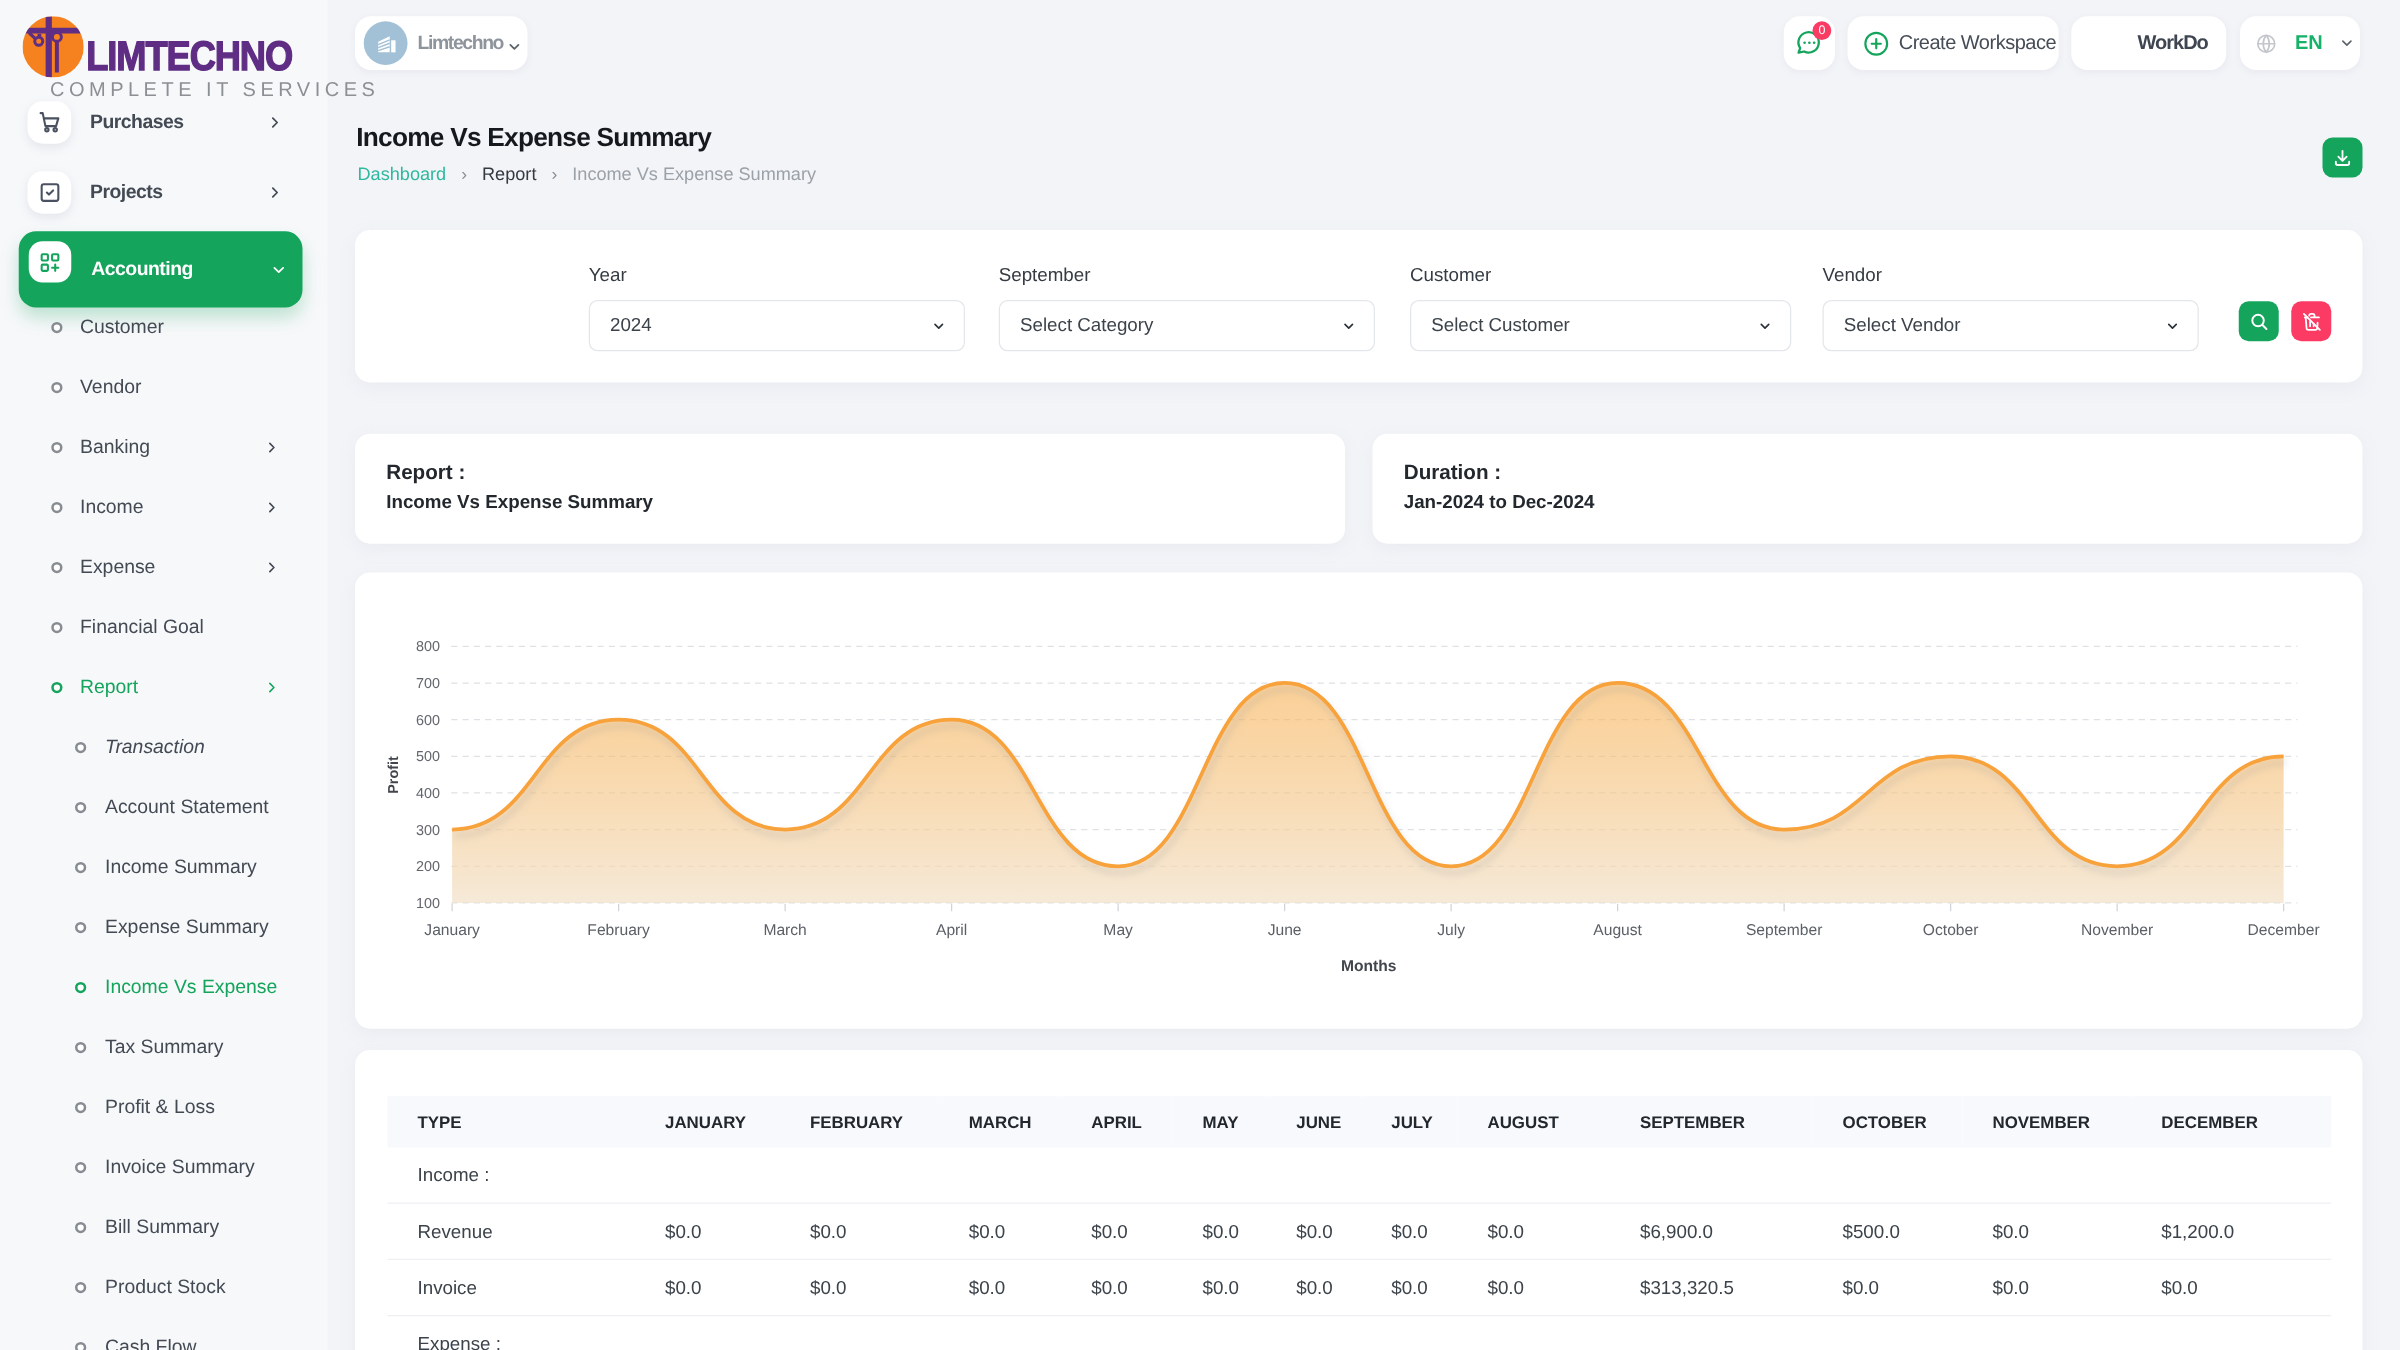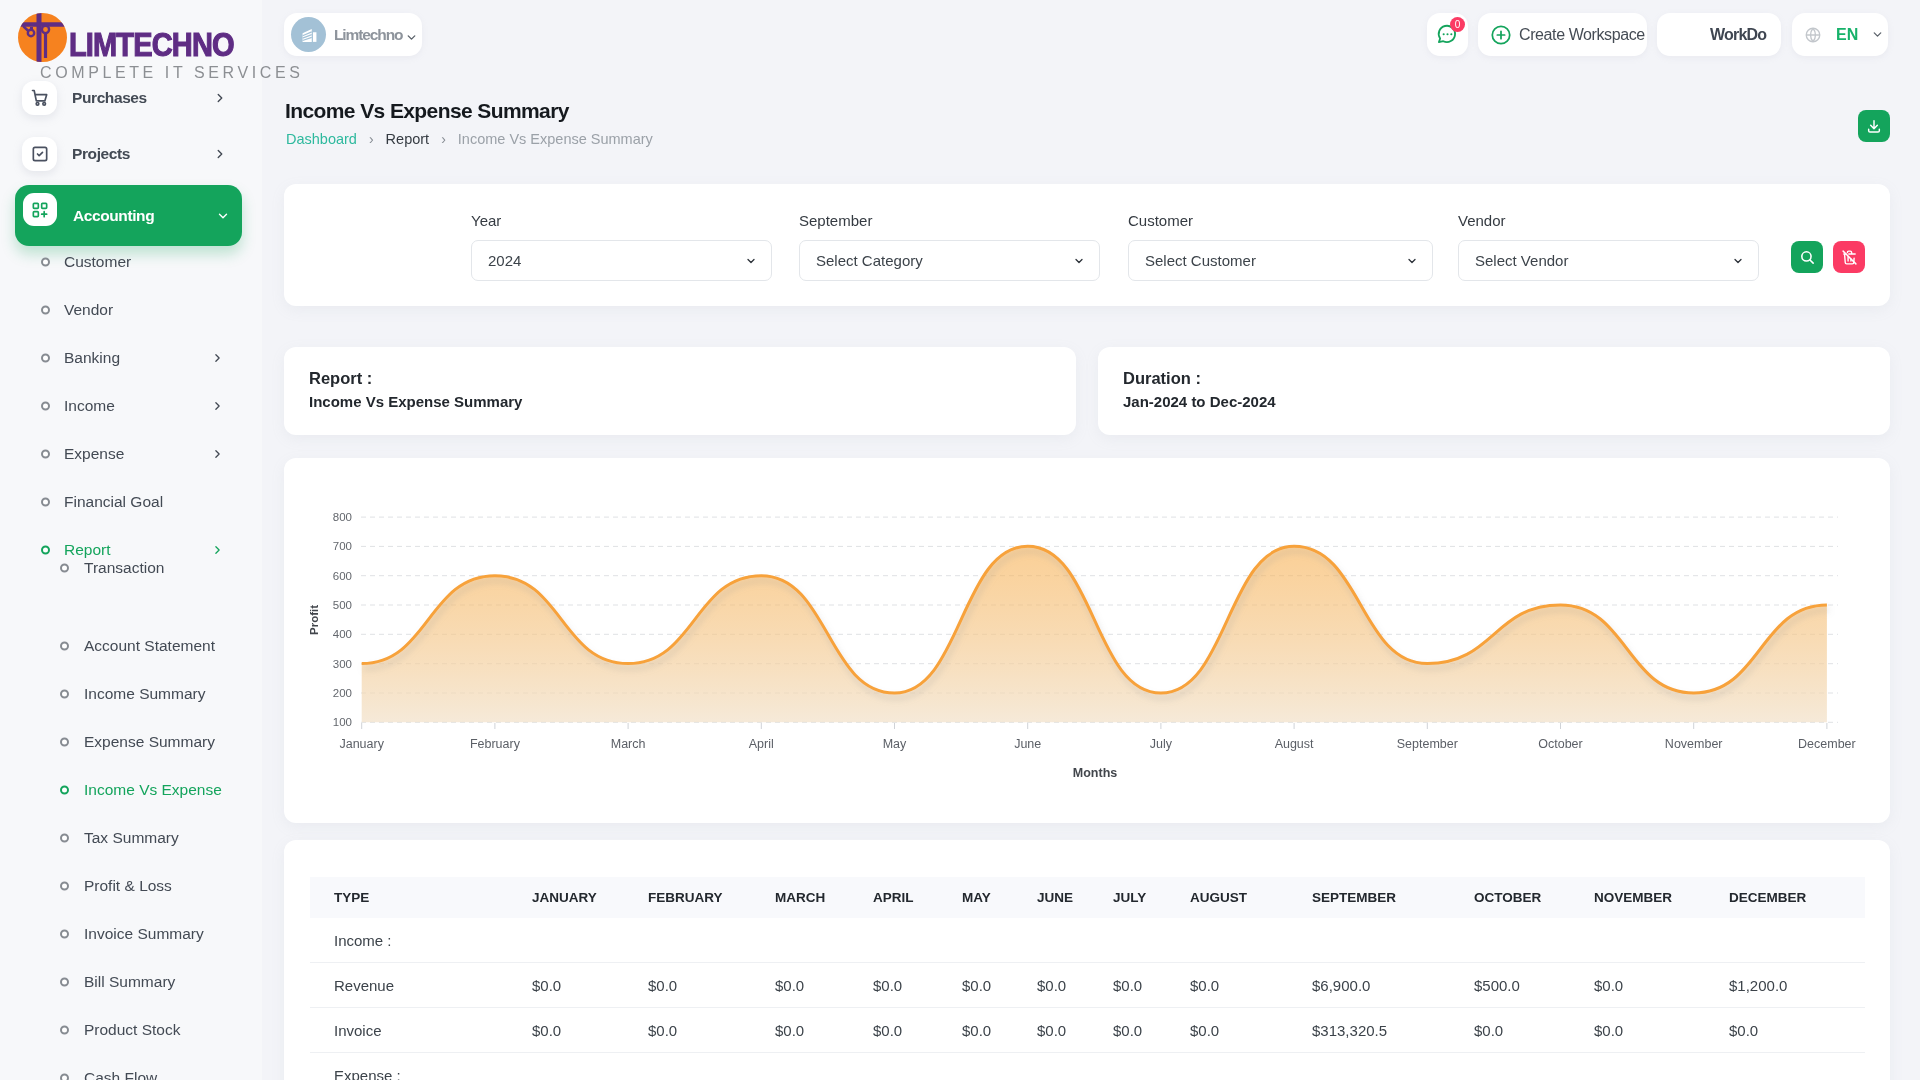--- a/index.html
+++ b/index.html
@@ -177,21 +177,21 @@
       <span class="nav2-label">Financial Goal</span>
     </div>
   <div class="nav2" style="top:526px;">
       <span class="bullet green-b"></span>
       <span class="nav2-label green">Report</span>
     <svg class="nav1-chev" width="13" height="13" viewBox="0 0 24 24" fill="none" stroke="#14a45c" stroke-width="2.4" stroke-linecap="round" stroke-linejoin="round">
         <path d="M9 6l6 6-6 6"></path>
       </svg>
     </div>
 
-  <div class="nav2 nav3" style="top:544px;">
+  <div class="nav2 nav3" style="top:574px;font-style:italic;">
       <span class="bullet"></span>
       <span class="nav2-label">Transaction</span>
     </div>
   <div class="nav2 nav3" style="top:622px;">
       <span class="bullet"></span>
       <span class="nav2-label">Account Statement</span>
     </div>
   <div class="nav2 nav3" style="top:670px;">
       <span class="bullet"></span>
       <span class="nav2-label">Income Summary</span>

